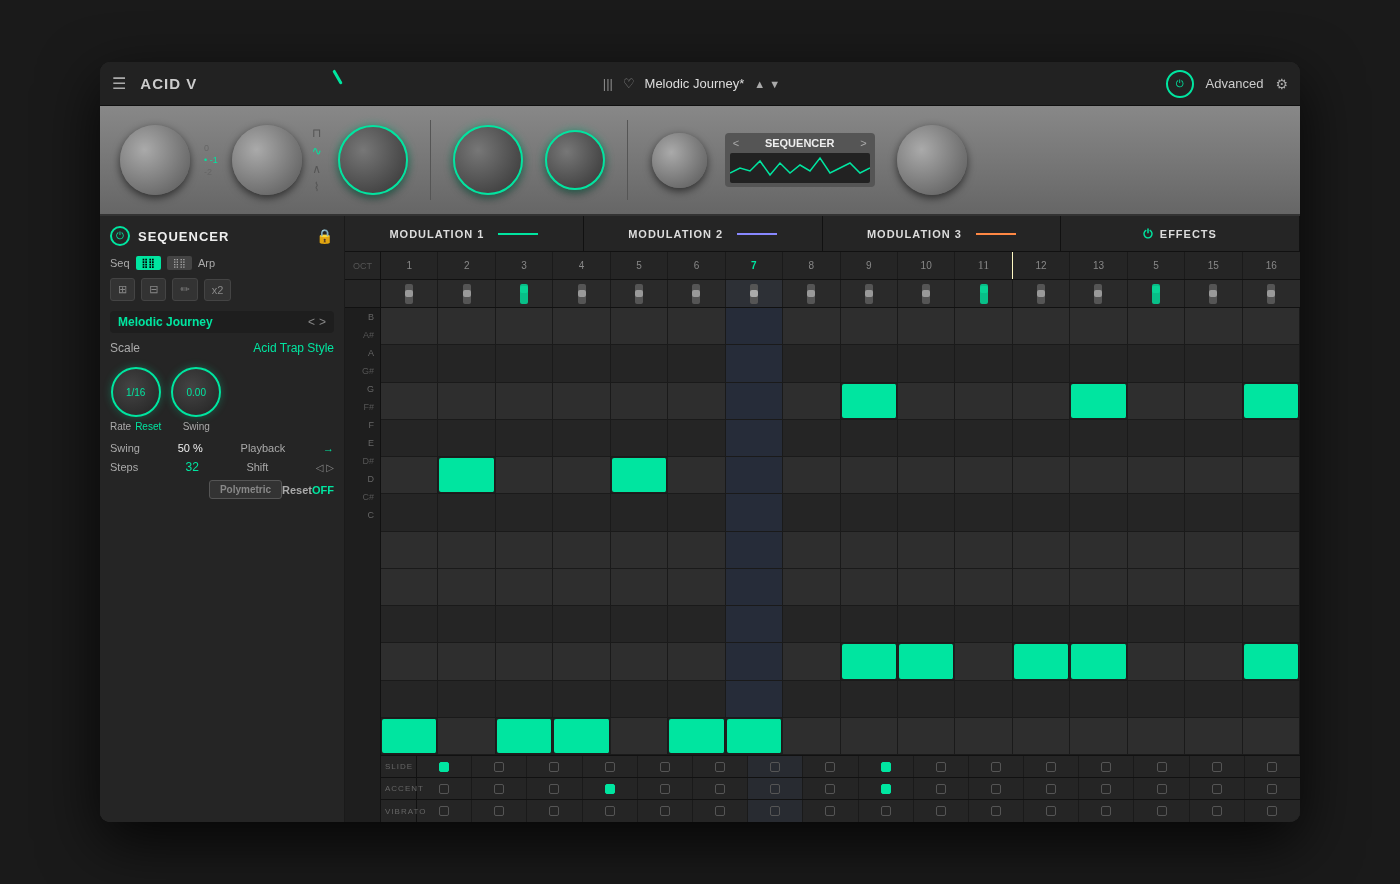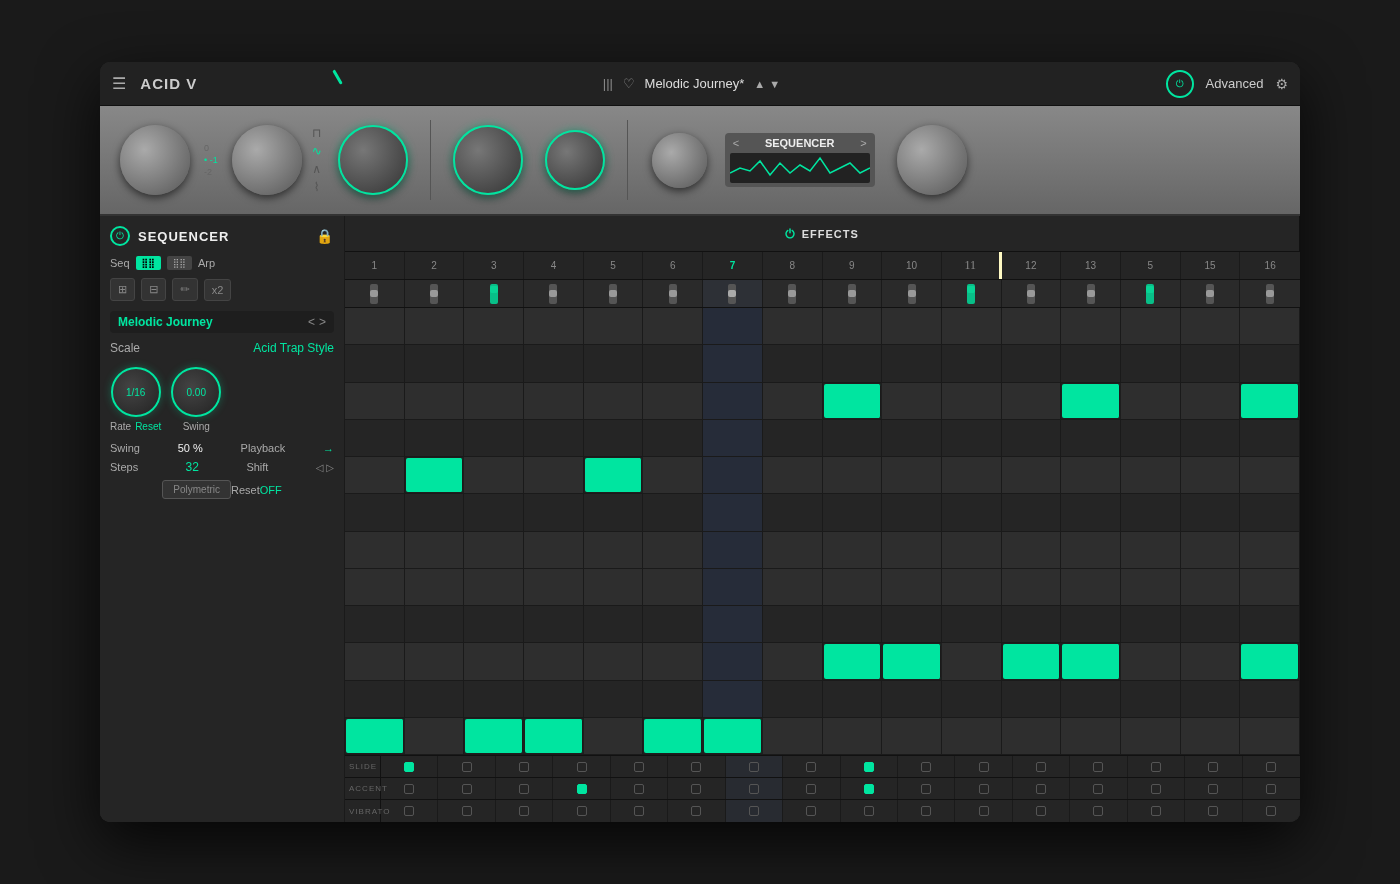--- a/index.html
+++ b/index.html
@@ -181,21 +181,21 @@
 
     .param-row { display: flex; align-items: center; justify-content: space-between; margin-bottom: 6px; }
     .param-label { color: #aaa; font-size: 11px; }
     .param-value { color: #eee; font-size: 11px; }
     .param-arrow { color: #00e5a0; font-size: 11px; }
 
     .polymetric-btn {
       background: #333; border: 1px solid #555; border-radius: 3px;
       padding: 3px 10px; color: #888; font-size: 10px; cursor: pointer;
     }
-    .reset-row { display: flex; align-items: center; justify-content: center; margin-bottom: 28px; }
+    .reset-row { display: flex; align-items: center; justify-content: flex-end; margin-bottom: 28px; font-weight: bold; }
     .reset-label { color: #aaa; font-size: 11px; }
     .reset-off { color: #00e5a0; font-size: 11px; }
 
     .transmutation-section { text-align: center; }
     .transmutation-title { color: #00e5a0; font-size: 11px; letter-spacing: 1px; margin-bottom: 10px; }
     .transmutation-row { display: flex; gap: 20px; justify-content: center; }
     .trans-control { display: flex; flex-direction: column; align-items: center; gap: 4px; }
     .trans-icon {
       width: 44px; height: 44px; background: #333; border-radius: 6px;
       display: flex; align-items: center; justify-content: center;
@@ -388,43 +388,73 @@
         <div class="polymetric-btn">Polymetric</div>
         <span class="reset-label">Reset</span>
         <span class="reset-off">OFF</span>
       </div>
 
     </div>
 
     <div class="sequencer-area">
 
       <div class="seq-tabs">
+        <div class="seq-tab seq-tab-active">
+          <span>MODULATION 1</span>
+          <div class="seq-tab-line tab-line-teal"></div>
+        </div>
+        <div class="seq-tab seq-tab-active">
+          <span>MODULATION 2</span>
+          <div class="seq-tab-line tab-line-blue"></div>
+        </div>
+        <div class="seq-tab seq-tab-active">
+          <span>MODULATION 3</span>
+          <div class="seq-tab-line" style="background:#ff8844;width:40px;height:2px;"></div>
+        </div>
         <div class="seq-tab seq-tab-active effects-tab">
           <span class="effects-power">⏻</span>
           <span>EFFECTS</span>
         </div>
       </div>
 
       <div class="grid-area">
 
+        <div style="width:36px;background:#1e1e1e;border-right:1px solid #111;">
+          <div style="height:28px;background:#252525;border-bottom:1px solid #111;font-size:9px;color:#555;display:flex;align-items:center;justify-content:center;">OCT</div>
+          <div style="height:28px;background:#252525;border-bottom:1px solid #111;"></div>
+          <div style="flex:1;">
+            <div class="note-label" style="min-height:18px;">B</div>
+            <div class="note-label note-label-sharp" style="min-height:18px;">A#</div>
+            <div class="note-label" style="min-height:18px;">A</div>
+            <div class="note-label note-label-sharp" style="min-height:18px;">G#</div>
+            <div class="note-label" style="min-height:18px;">G</div>
+            <div class="note-label note-label-sharp" style="min-height:18px;">F#</div>
+            <div class="note-label" style="min-height:18px;">F</div>
+            <div class="note-label" style="min-height:18px;">E</div>
+            <div class="note-label note-label-sharp" style="min-height:18px;">D#</div>
+            <div class="note-label" style="min-height:18px;">D</div>
+            <div class="note-label note-label-sharp" style="min-height:18px;">C#</div>
+            <div class="note-label" style="min-height:18px;">C</div>
+          </div>
+        </div>
 
         <div style="flex:1;display:flex;flex-direction:column;overflow:hidden;">
 
           <div style="display:grid;grid-template-columns:repeat(16,1fr);height:28px;background:#252525;border-bottom:1px solid #111;">
             <div style="display:flex;align-items:center;justify-content:center;color:#888;font-size:10px;border-right:1px solid #1a1a1a;">1</div>
             <div style="display:flex;align-items:center;justify-content:center;color:#888;font-size:10px;border-right:1px solid #1a1a1a;">2</div>
             <div style="display:flex;align-items:center;justify-content:center;color:#888;font-size:10px;border-right:1px solid #1a1a1a;">3</div>
             <div style="display:flex;align-items:center;justify-content:center;color:#888;font-size:10px;border-right:1px solid #1a1a1a;">4</div>
             <div style="display:flex;align-items:center;justify-content:center;color:#888;font-size:10px;border-right:1px solid #1a1a1a;">5</div>
             <div style="display:flex;align-items:center;justify-content:center;color:#888;font-size:10px;border-right:1px solid #1a1a1a;">6</div>
             <div style="display:flex;align-items:center;justify-content:center;color:#00e5a0;font-size:10px;border-right:1px solid #1a1a1a;font-weight:bold;">7</div>
             <div style="display:flex;align-items:center;justify-content:center;color:#888;font-size:10px;border-right:1px solid #1a1a1a;">8</div>
             <div style="display:flex;align-items:center;justify-content:center;color:#888;font-size:10px;border-right:1px solid #1a1a1a;">9</div>
             <div style="display:flex;align-items:center;justify-content:center;color:#888;font-size:10px;border-right:1px solid #1a1a1a;">10</div>
-            <div style="display:flex;align-items:center;justify-content:center;color:#888;font-size:12px;border-right:3px solid #fef9c3;font-family:Liberation Serif, serif;">11</div>
+            <div style="display:flex;align-items:center;justify-content:center;color:#888;font-size:12px;border-right:1px solid #fef9c3;font-family:Liberation Serif, serif;">11</div>
             <div style="display:flex;align-items:center;justify-content:center;color:#888;font-size:10px;border-right:1px solid #1a1a1a;">12</div>
             <div style="display:flex;align-items:center;justify-content:center;color:#888;font-size:10px;border-right:1px solid #1a1a1a;">13</div>
             <div style="display:flex;align-items:center;justify-content:center;color:#888;font-size:10px;border-right:1px solid #1a1a1a;">5</div>
             <div style="display:flex;align-items:center;justify-content:center;color:#888;font-size:10px;border-right:1px solid #1a1a1a;">15</div>
             <div style="display:flex;align-items:center;justify-content:center;color:#888;font-size:10px;">16</div>
           </div>
 
           <div style="display:grid;grid-template-columns:repeat(16,1fr);height:28px;background:#2a2a2a;border-bottom:1px solid #111;">
             <div style="display:flex;align-items:center;justify-content:center;border-right:1px solid #1a1a1a;">
                 <div style="width:8px;height:20px;background:#555;border-radius:2px;position:relative;">

